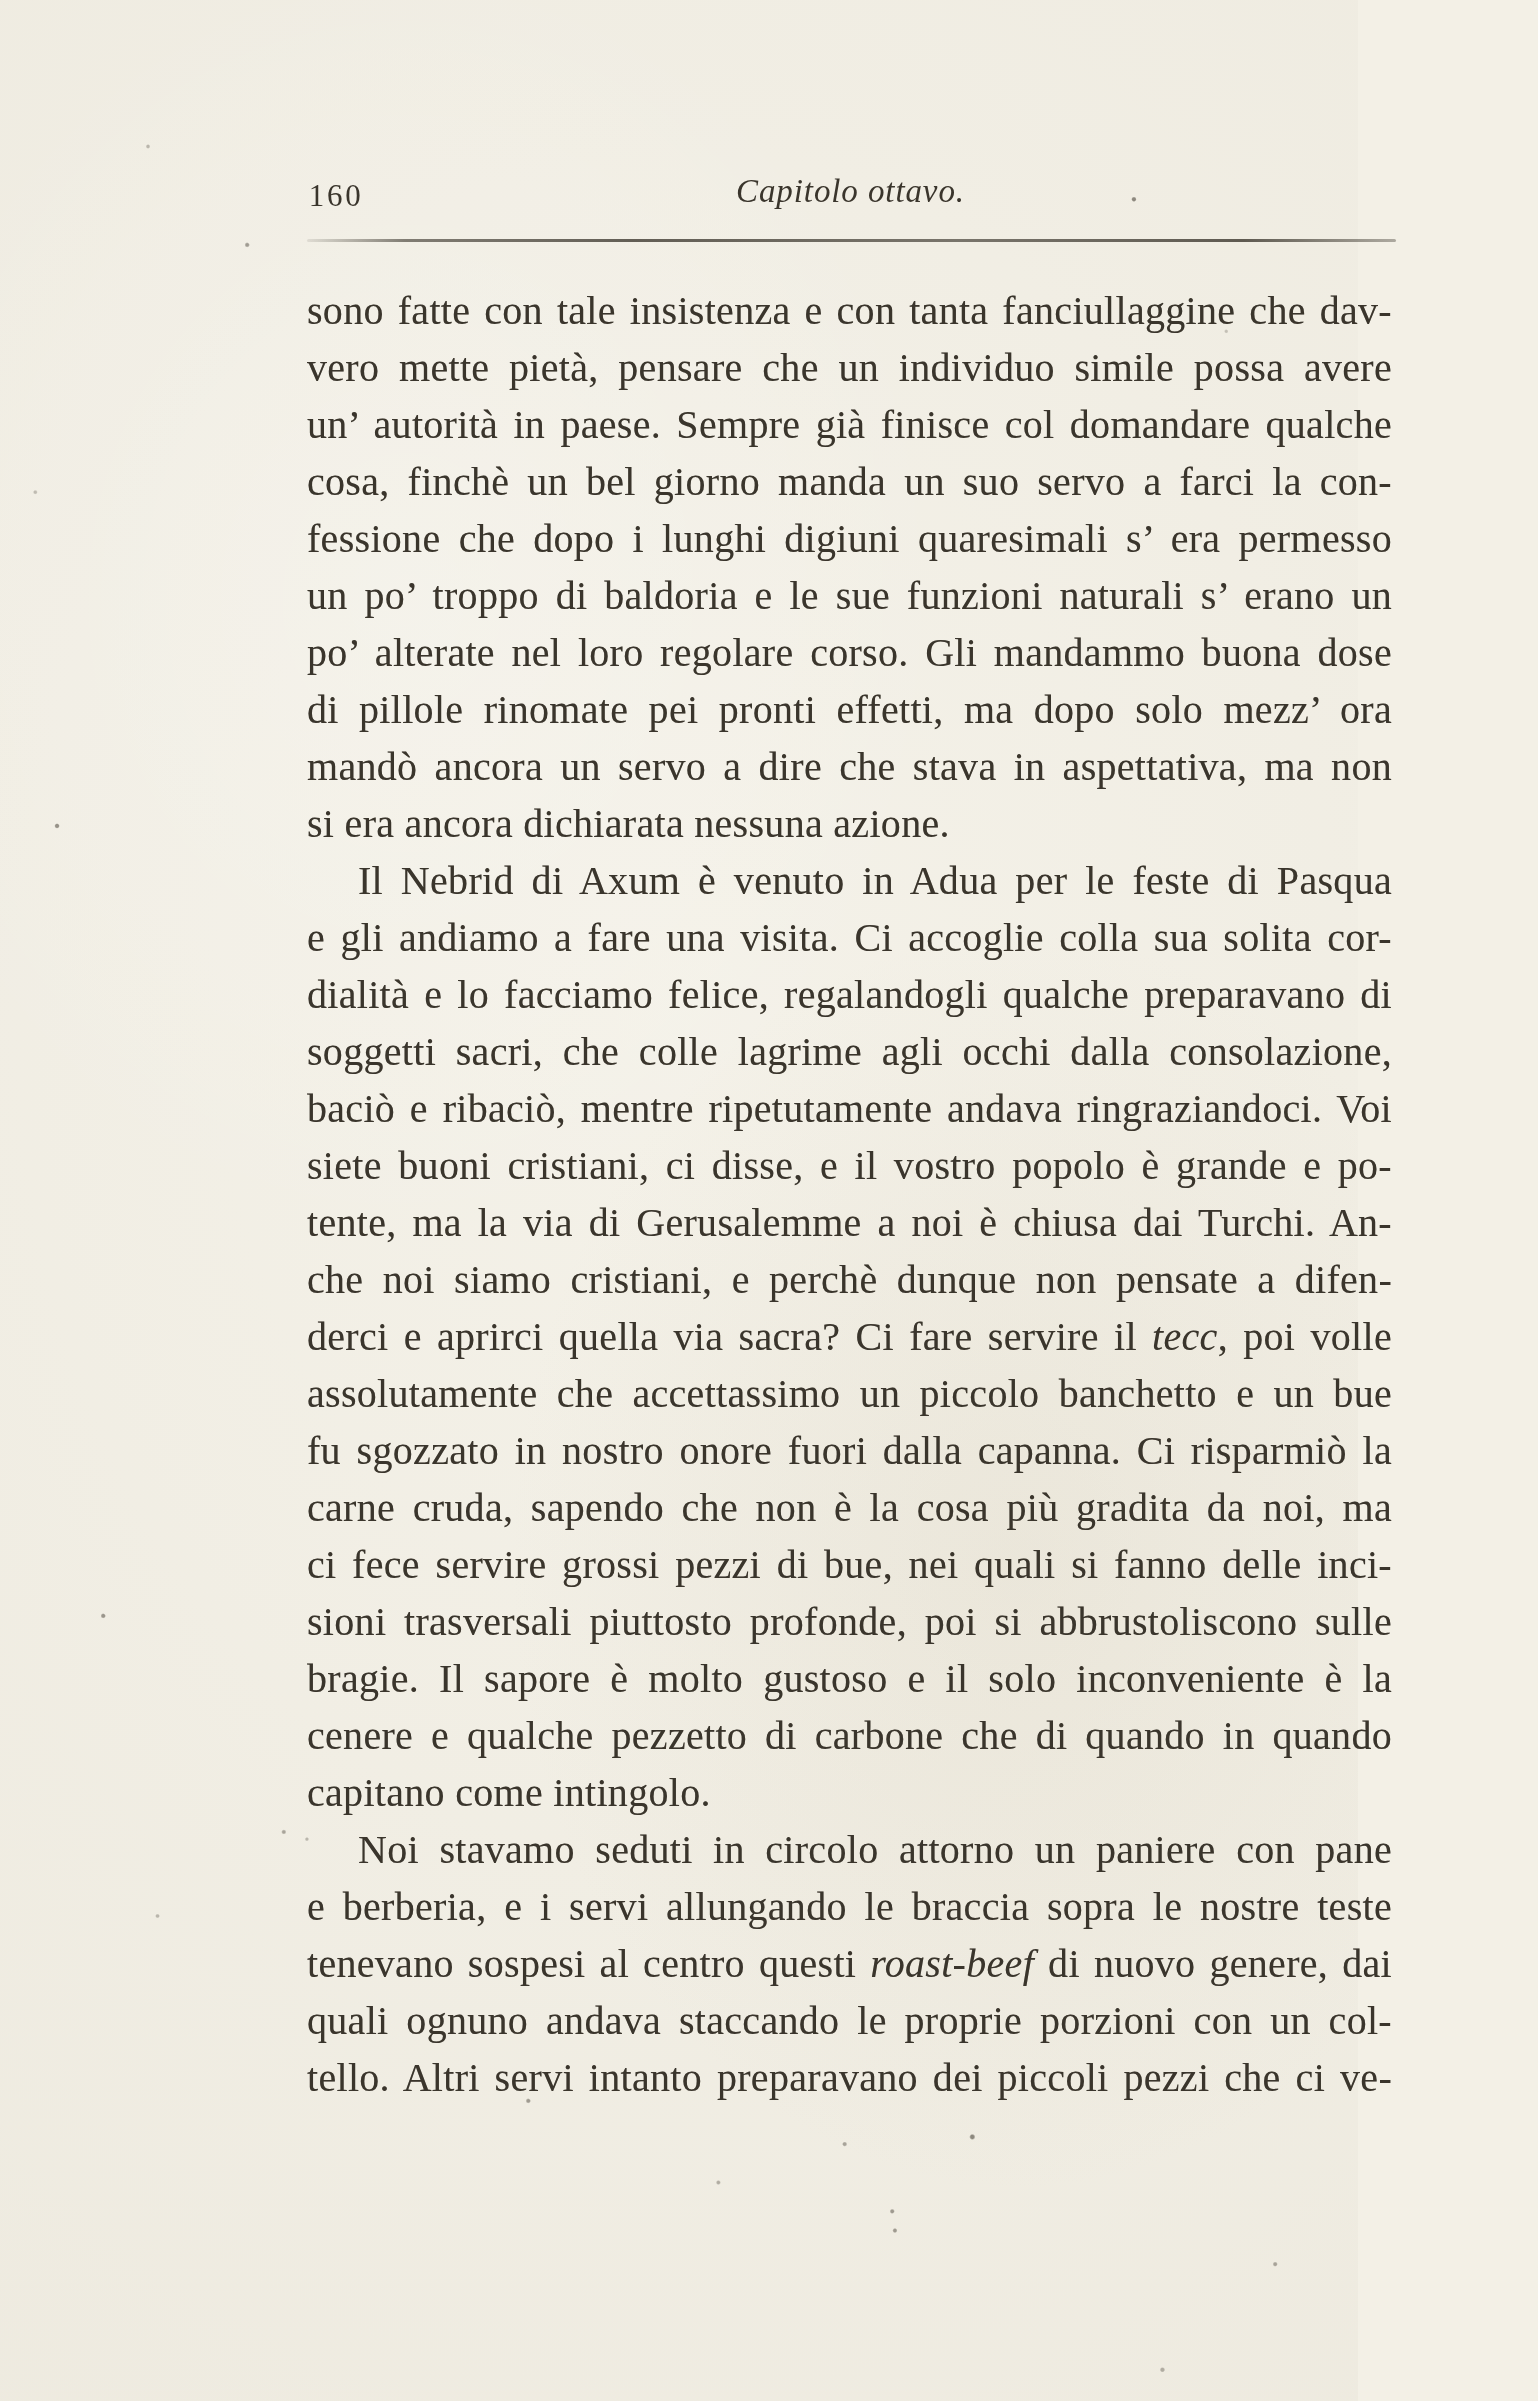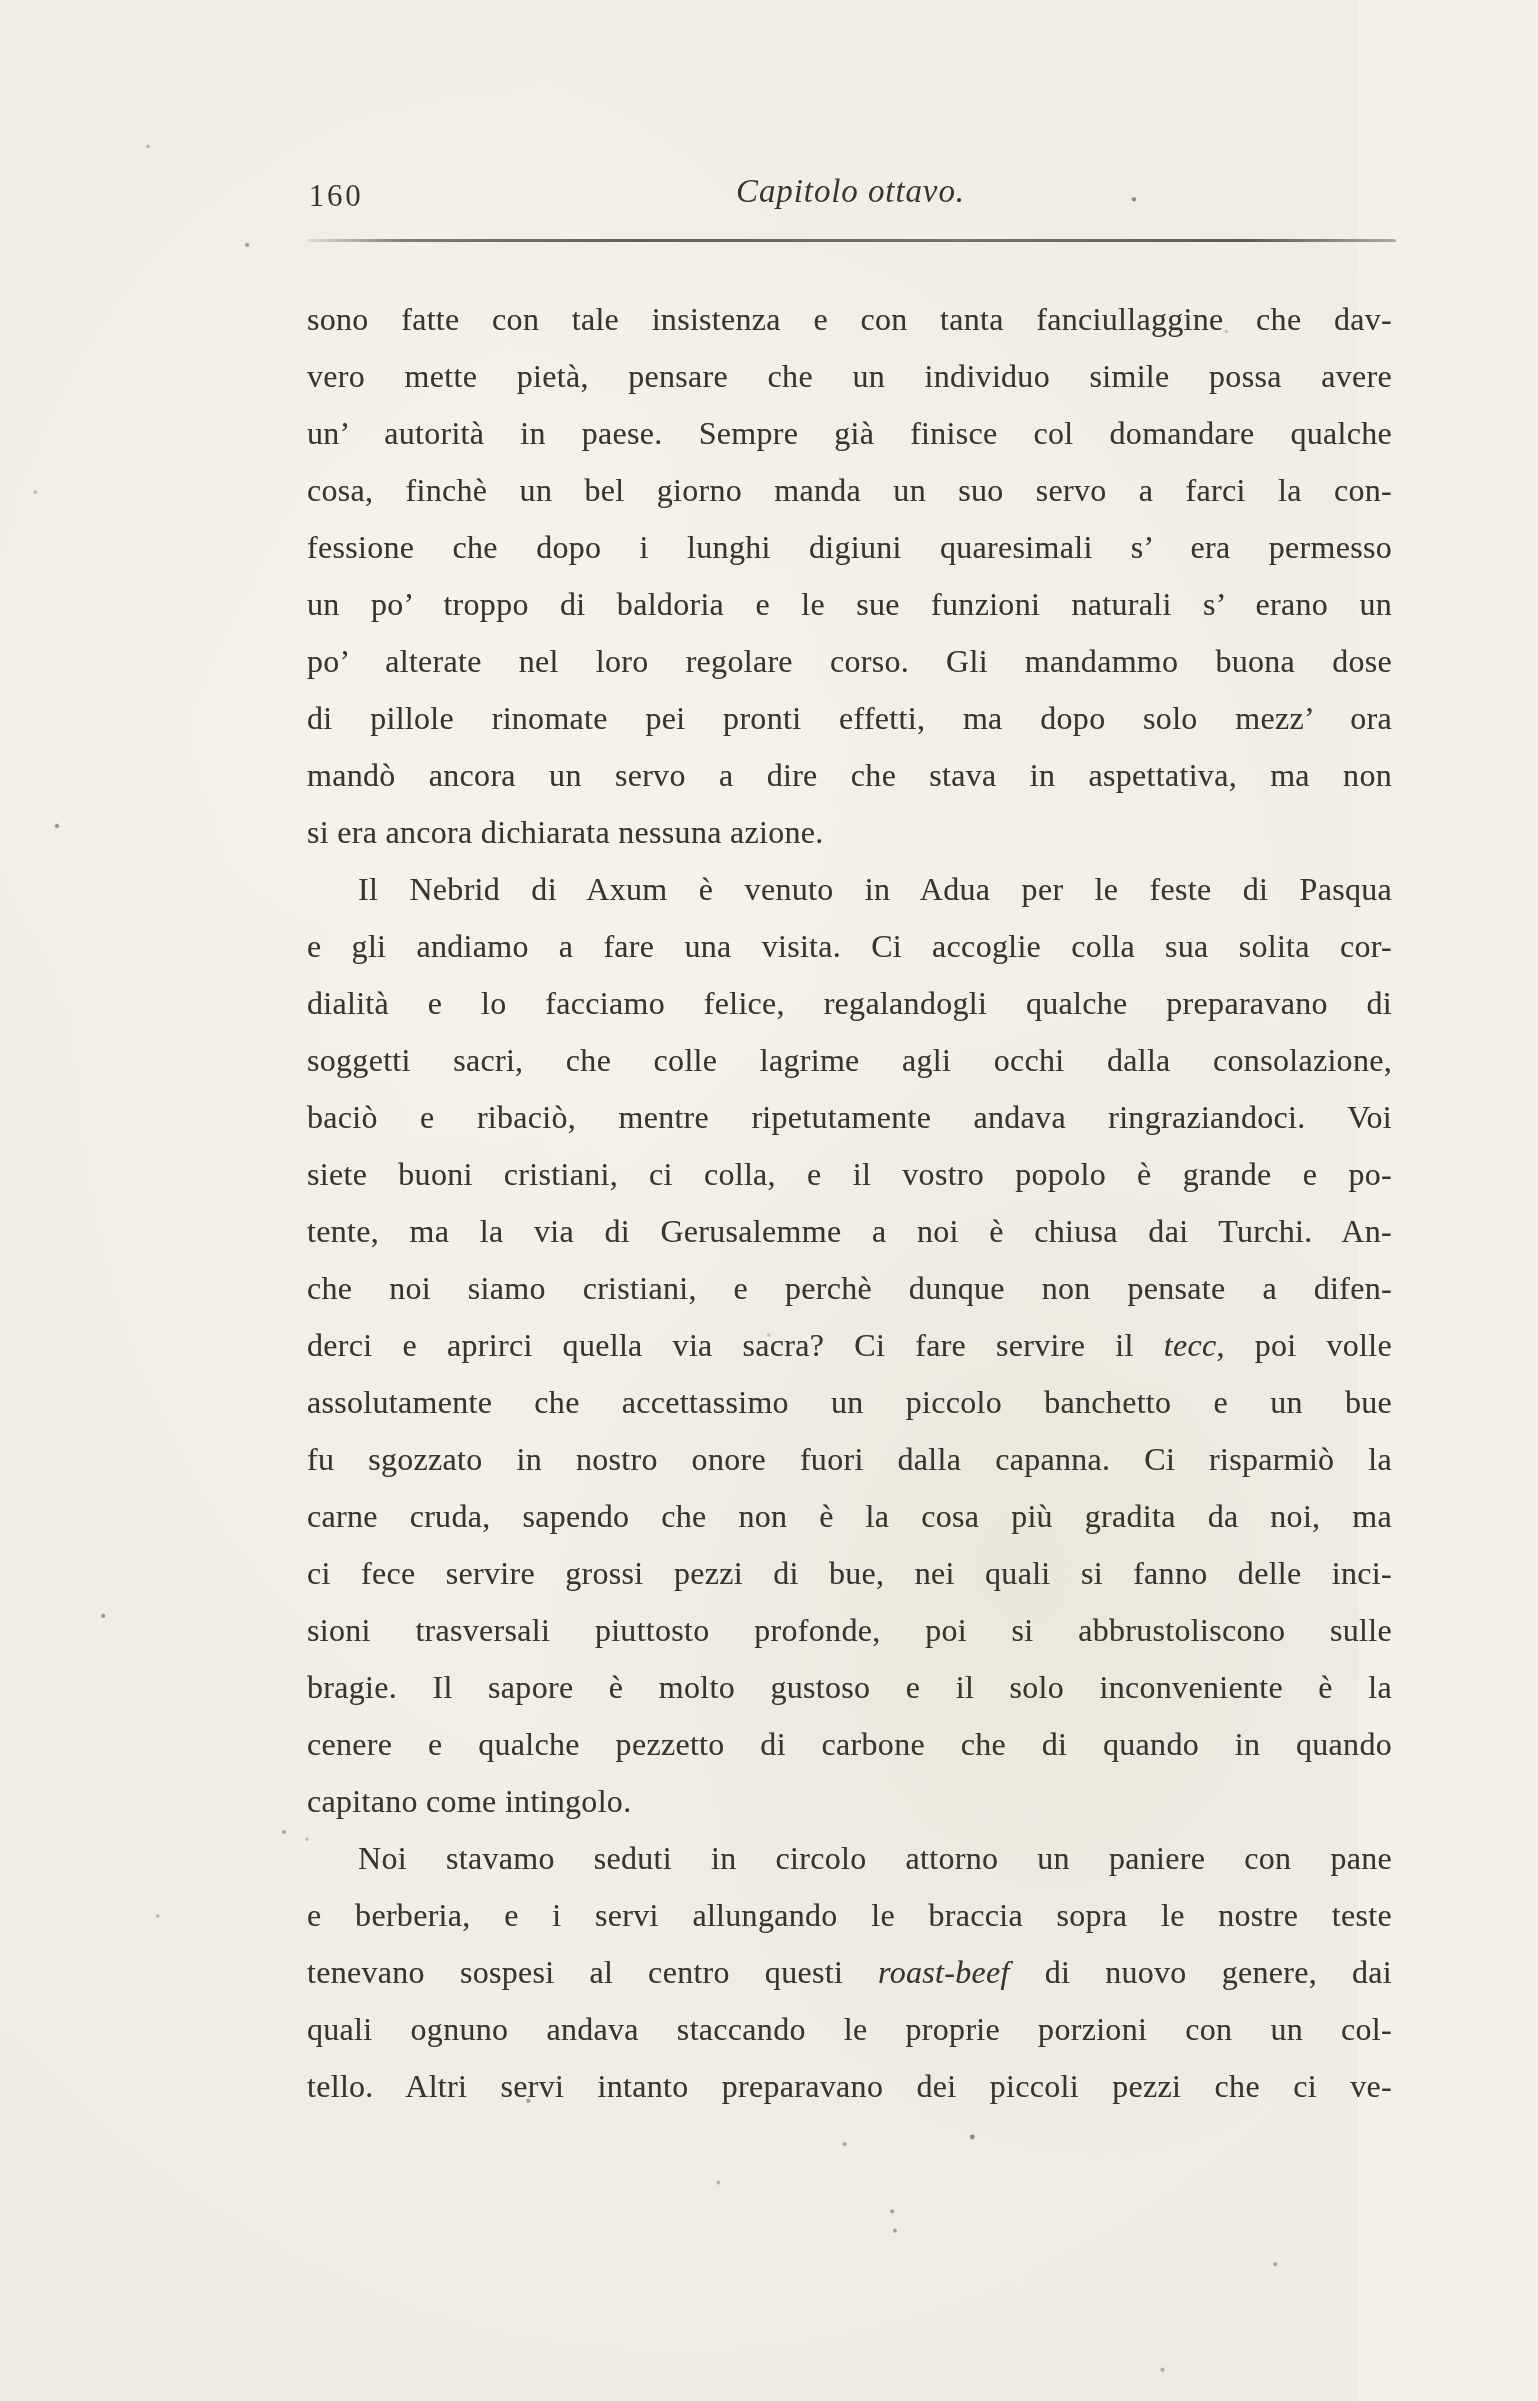--- a/index.html
+++ b/index.html
@@ -62,22 +62,22 @@
     position:absolute;
     top:239px;left:307px;width:1089px;height:2.7px;
     background:linear-gradient(to right,
       rgba(58,53,44,.10), rgba(58,53,44,.62) 9%,
       rgba(58,53,44,.78) 30%, rgba(58,53,44,.66) 60%,
       rgba(58,53,44,.80) 86%, rgba(58,53,44,.38));
     border-radius:1.8px;
   }
   .text-block{
     position:absolute;
-    top:291px;left:307px;width:1085px;
-    font-size:32px;line-height:57px;
+    top:282px;left:307px;width:1085px;
+    font-size:40px;line-height:57px;
     letter-spacing:0.3px;
     color:var(--ink);
     text-shadow:0 0 0.6px rgba(58,53,44,.35);
   }
   .line{
     text-align:justify;
     text-align-last:justify;
     white-space:normal;
   }
   .line.last{text-align-last:left;}
@@ -105,21 +105,21 @@
       <div class="line"><span>un po’ troppo di baldoria e le sue funzioni naturali s’ erano un</span></div>
       <div class="line"><span>po’ alterate nel loro regolare corso. Gli mandammo buona dose</span></div>
       <div class="line"><span>di pillole rinomate pei pronti effetti, ma dopo solo mezz’ ora</span></div>
       <div class="line"><span>mandò ancora un servo a dire che stava in aspettativa, ma non</span></div>
       <div class="line last"><span>si era ancora dichiarata nessuna azione.</span></div>
       <div class="line indent"><span>Il Nebrid di Axum è venuto in Adua per le feste di Pasqua</span></div>
       <div class="line"><span>e gli andiamo a fare una visita. Ci accoglie colla sua solita cor-</span></div>
       <div class="line"><span>dialità e lo facciamo felice, regalandogli qualche preparavano di</span></div>
       <div class="line"><span>soggetti sacri, che colle lagrime agli occhi dalla consolazione,</span></div>
       <div class="line"><span>baciò e ribaciò, mentre ripetutamente andava ringraziandoci. Voi</span></div>
-      <div class="line"><span>siete buoni cristiani, ci colla, e il vostro popolo è grande e po-</span></div>
+      <div class="line"><span>siete buoni cristiani, ci disse, e il vostro popolo è grande e po-</span></div>
       <div class="line"><span>tente, ma la via di Gerusalemme a noi è chiusa dai Turchi. An-</span></div>
       <div class="line"><span>che noi siamo cristiani, e perchè dunque non pensate a difen-</span></div>
       <div class="line"><span>derci e aprirci quella via sacra? Ci fare servire il </span><em>tecc</em><span>, poi volle</span></div>
       <div class="line"><span>assolutamente che accettassimo un piccolo banchetto e un bue</span></div>
       <div class="line"><span>fu sgozzato in nostro onore fuori dalla capanna. Ci risparmiò la</span></div>
       <div class="line"><span>carne cruda, sapendo che non è la cosa più gradita da noi, ma</span></div>
       <div class="line"><span>ci fece servire grossi pezzi di bue, nei quali si fanno delle inci-</span></div>
       <div class="line"><span>sioni trasversali piuttosto profonde, poi si abbrustoliscono sulle</span></div>
       <div class="line"><span>bragie. Il sapore è molto gustoso e il solo inconveniente è la</span></div>
       <div class="line"><span>cenere e qualche pezzetto di carbone che di quando in quando</span></div>

